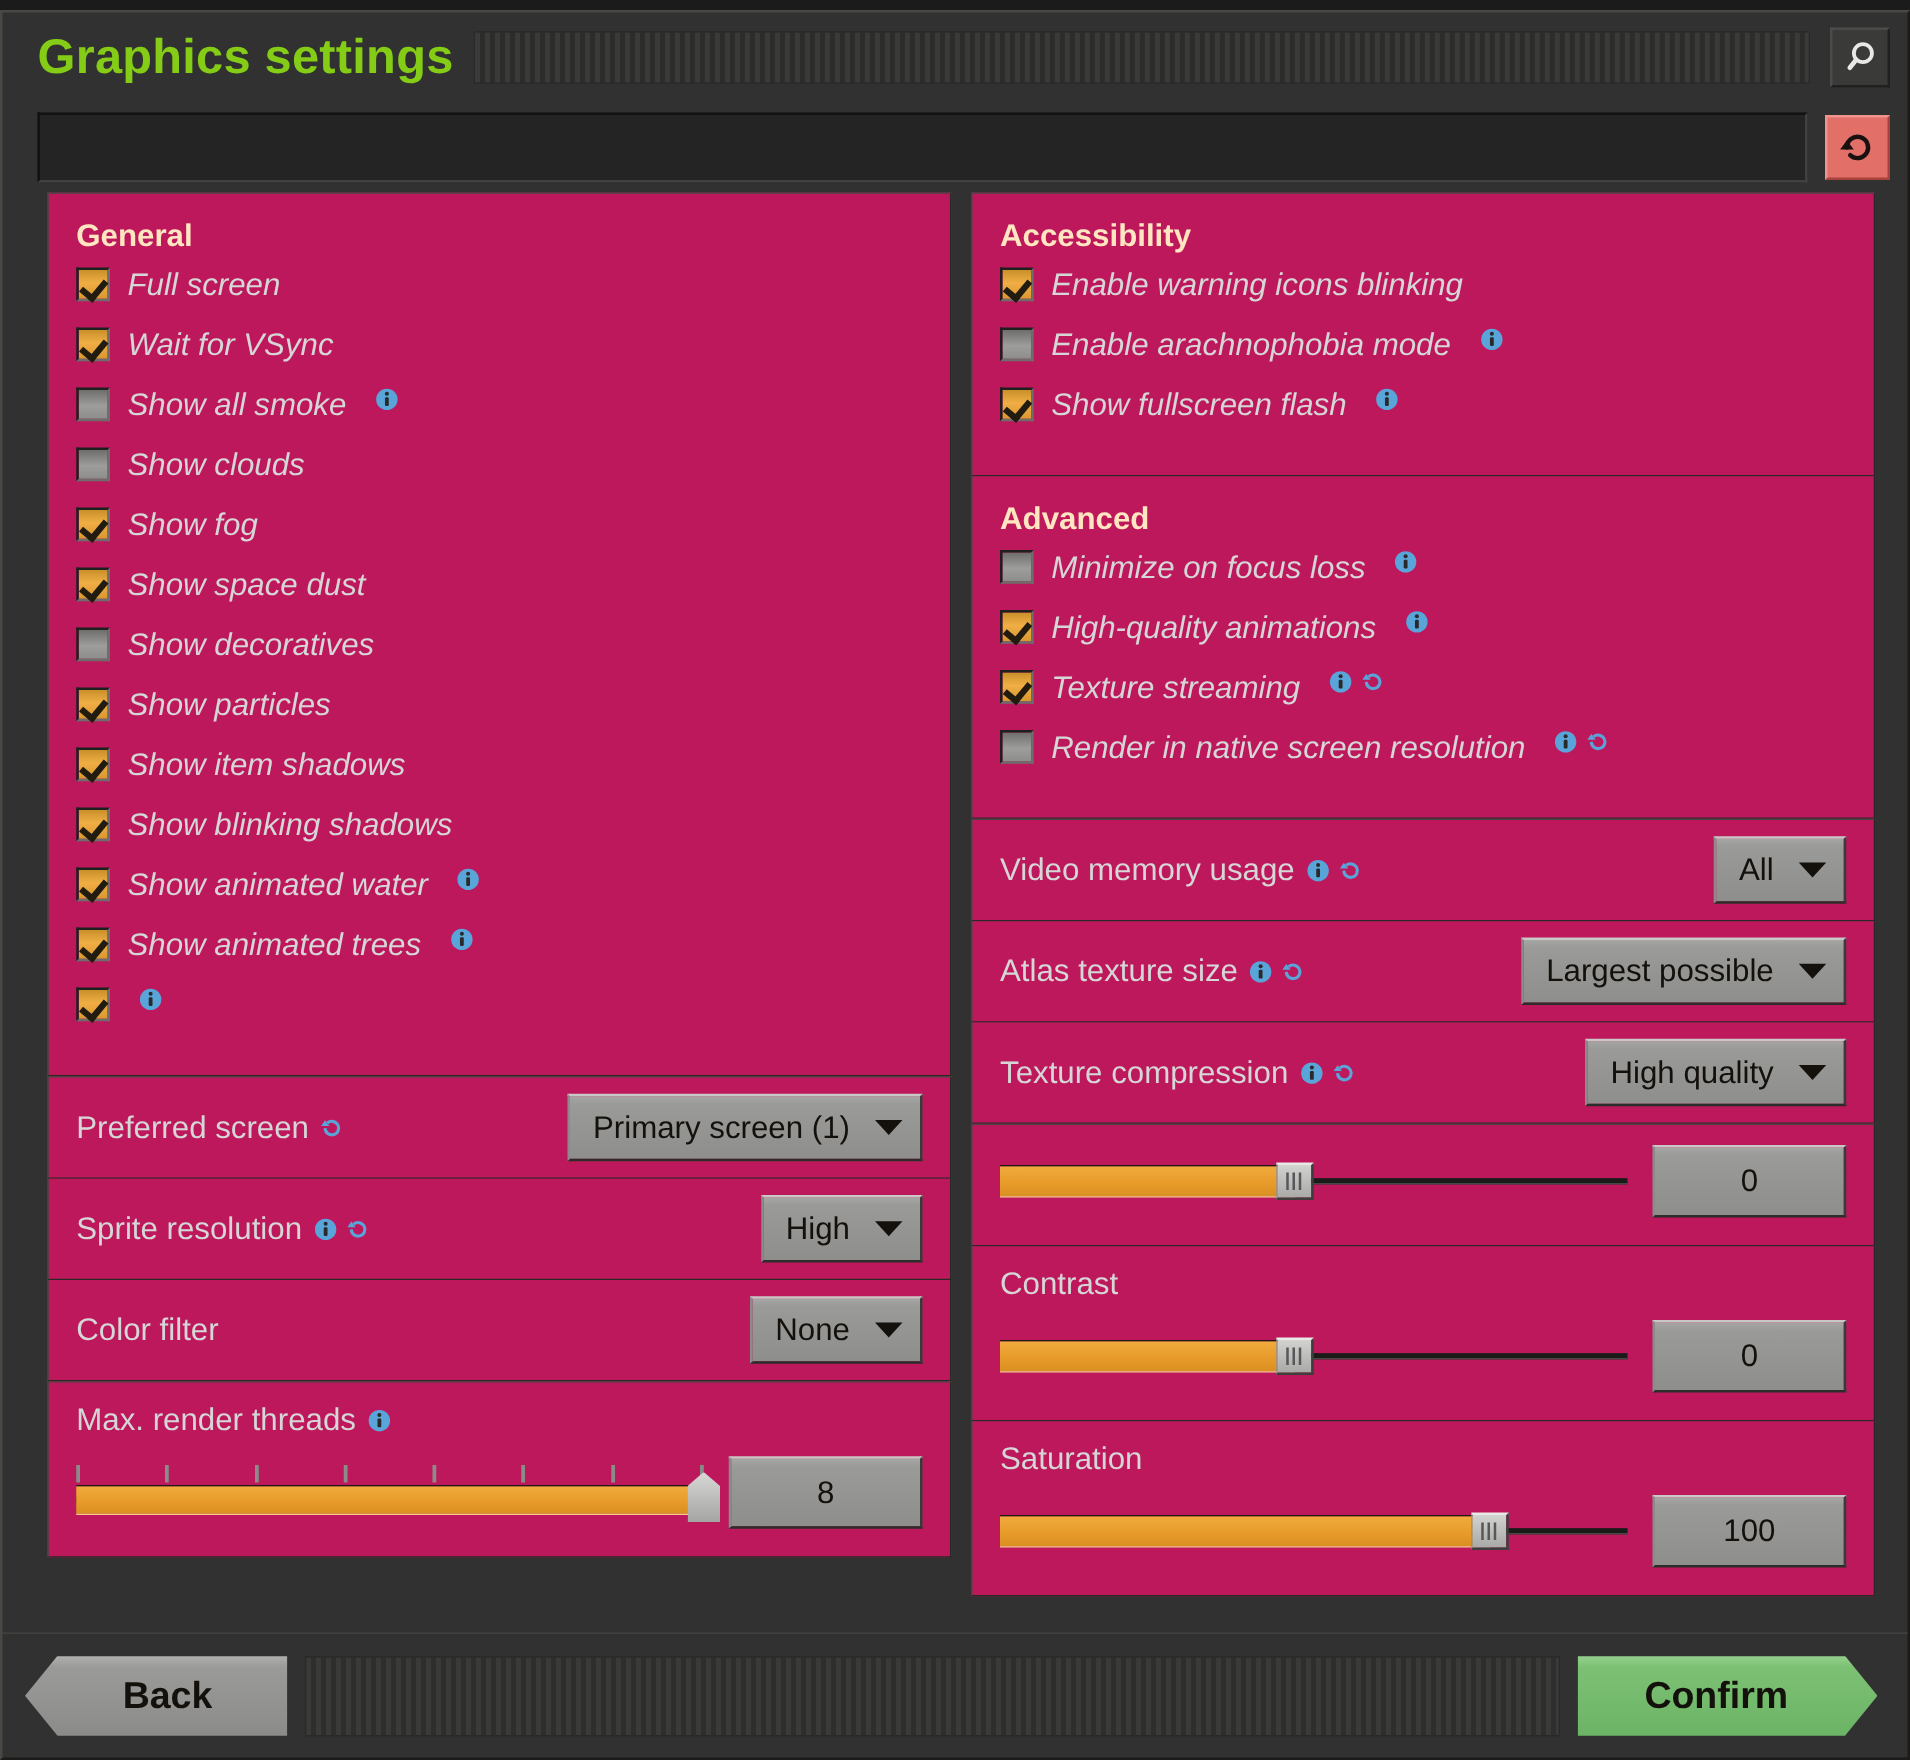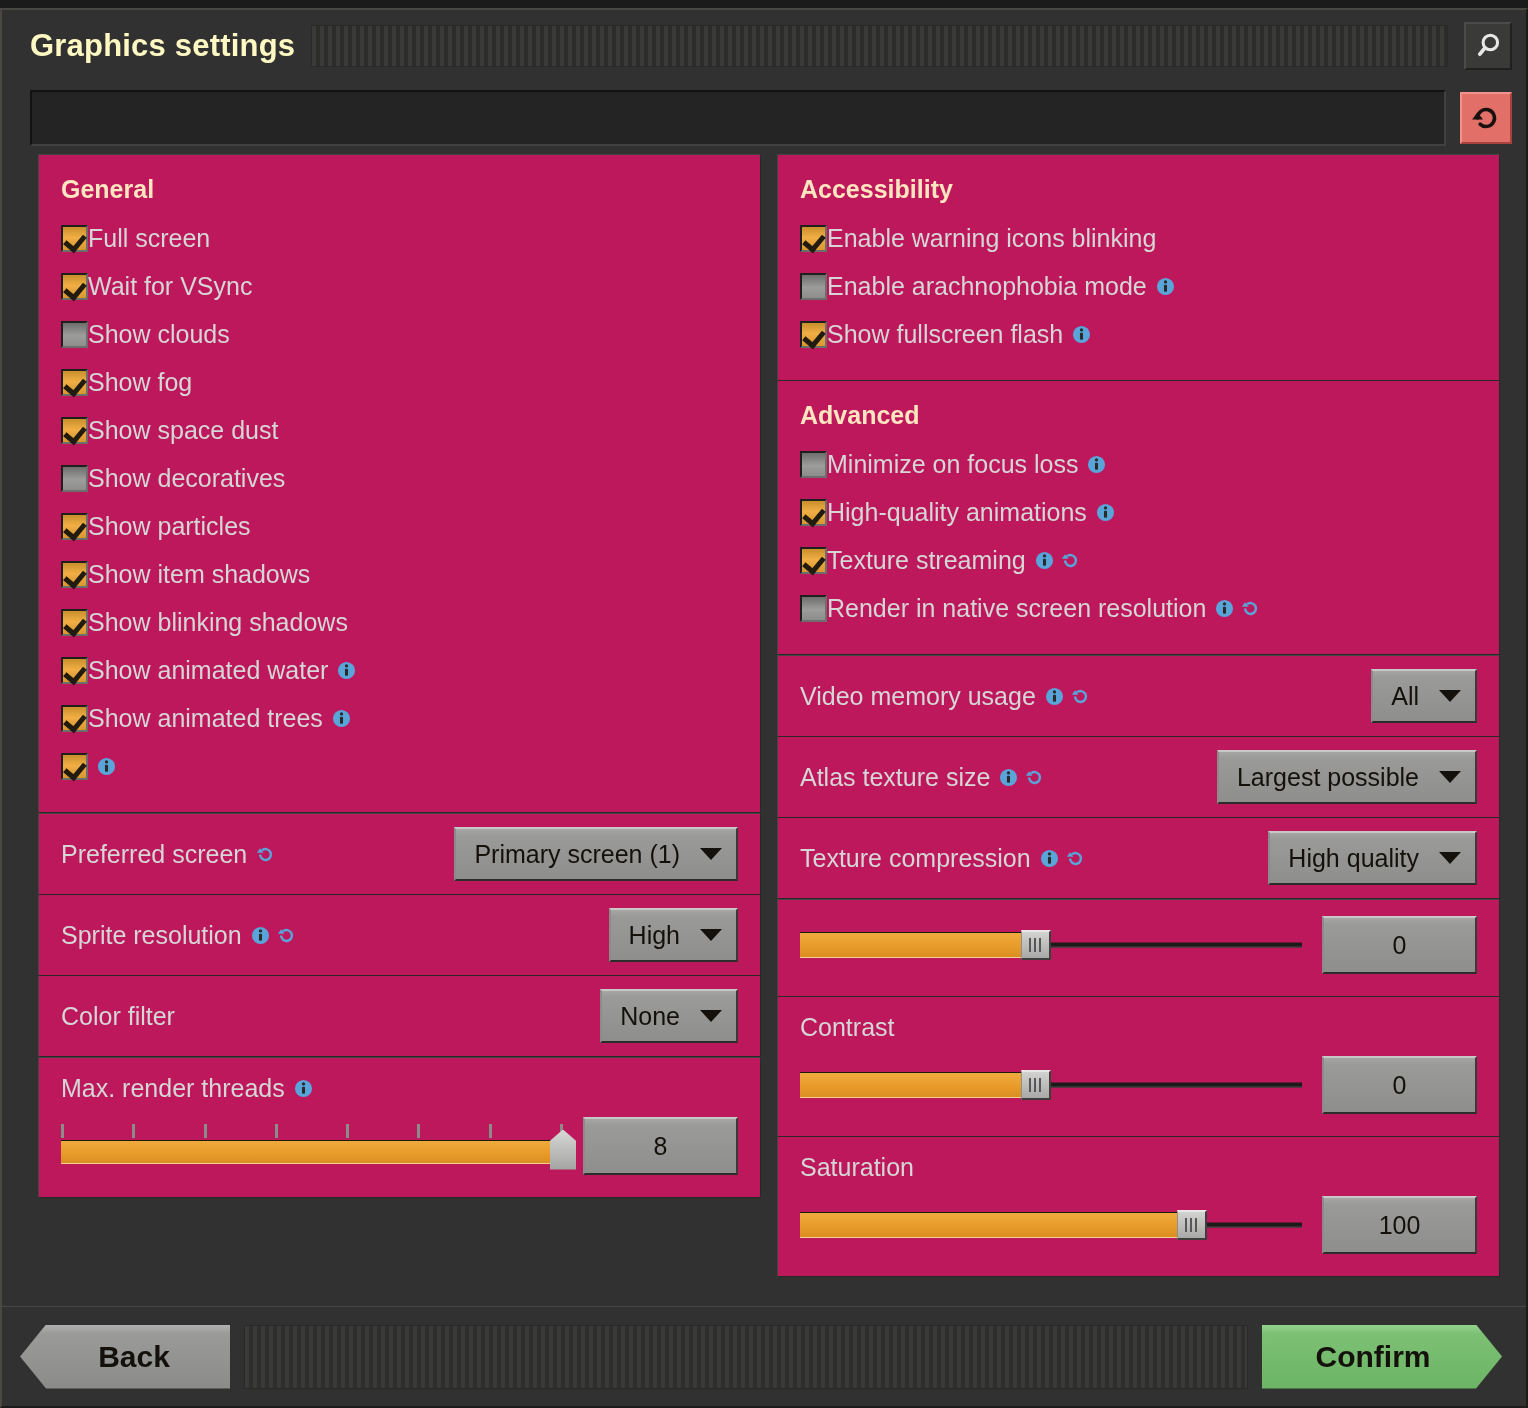--- a/index.html
+++ b/index.html
@@ -23,22 +23,22 @@
     display: flex; flex-direction: column;
   }
 
   
   #titlebar {
     height: 72px; flex: none;
     display: flex; align-items: center;
     padding: 0 14px 0 28px;
   }
   #title {
-    font-size: 31px; font-weight: bold;
-    color: #fef9c3; letter-spacing: .2px;
+    font-size: 39px; font-weight: bold;
+    color: #84cc16; letter-spacing: .2px;
     white-space: nowrap;
   }
   #drag-strip {
     flex: 1; height: 42px; margin: 0 16px;
     background: repeating-linear-gradient(
       to right, #3a3a39 0 4px, #2c2c2b 4px 8px);
     border: 1px solid #2a2928;
     border-radius: 1px;
   }
   .sq-btn {
@@ -98,22 +98,22 @@
 
   .pad { padding: 20px 22px 22px 22px; }
 
   .section-title {
     font-size: 25px; font-weight: bold;
     color: #ffe6c0; margin-bottom: 10px;
   }
 
   
   .cbrow {
-    display: flex; align-items: center;
-    height: 48px; gap: 0;
+    display: flex; align-items: flex-start;
+    height: 48px; gap: 14px; font-style: italic;
   }
   .cb {
     width: 27px; height: 27px; flex: none;
     position: relative;
     border-top: 2px solid #1f1f1e;
     border-left: 2px solid #1f1f1e;
     border-right: 2px solid #6d6d6b;
     border-bottom: 2px solid #6d6d6b;
   }
   .cb.off { background: linear-gradient(#6e6e6c, #9d9d9b 55%, #8d8d8b); }
@@ -286,20 +286,31 @@
             <div class="cbrow">
               <div class="cb on"></div>
               <span class="cblabel">Full screen</span>
             </div>
             <div class="cbrow">
               <div class="cb on"></div>
               <span class="cblabel">Wait for VSync</span>
             </div>
             <div class="cbrow">
               <div class="cb off"></div>
+              <span class="cblabel">Show all smoke</span>
+              <span class="icons">
+                <svg class="ic" viewBox="0 0 20 20">
+                  <circle cx="10" cy="10" r="9" fill="#59a4d8"></circle>
+                  <circle cx="10" cy="5.2" r="1.7" fill="#2a2a2a"></circle>
+                  <rect x="8.4" y="8.2" width="3.2" height="7.4" rx="1" fill="#2a2a2a"></rect>
+                </svg>
+              </span>
+            </div>
+            <div class="cbrow">
+              <div class="cb off"></div>
               <span class="cblabel">Show clouds</span>
             </div>
             <div class="cbrow">
               <div class="cb on"></div>
               <span class="cblabel">Show fog</span>
             </div>
             <div class="cbrow">
               <div class="cb on"></div>
               <span class="cblabel">Show space dust</span>
             </div>

